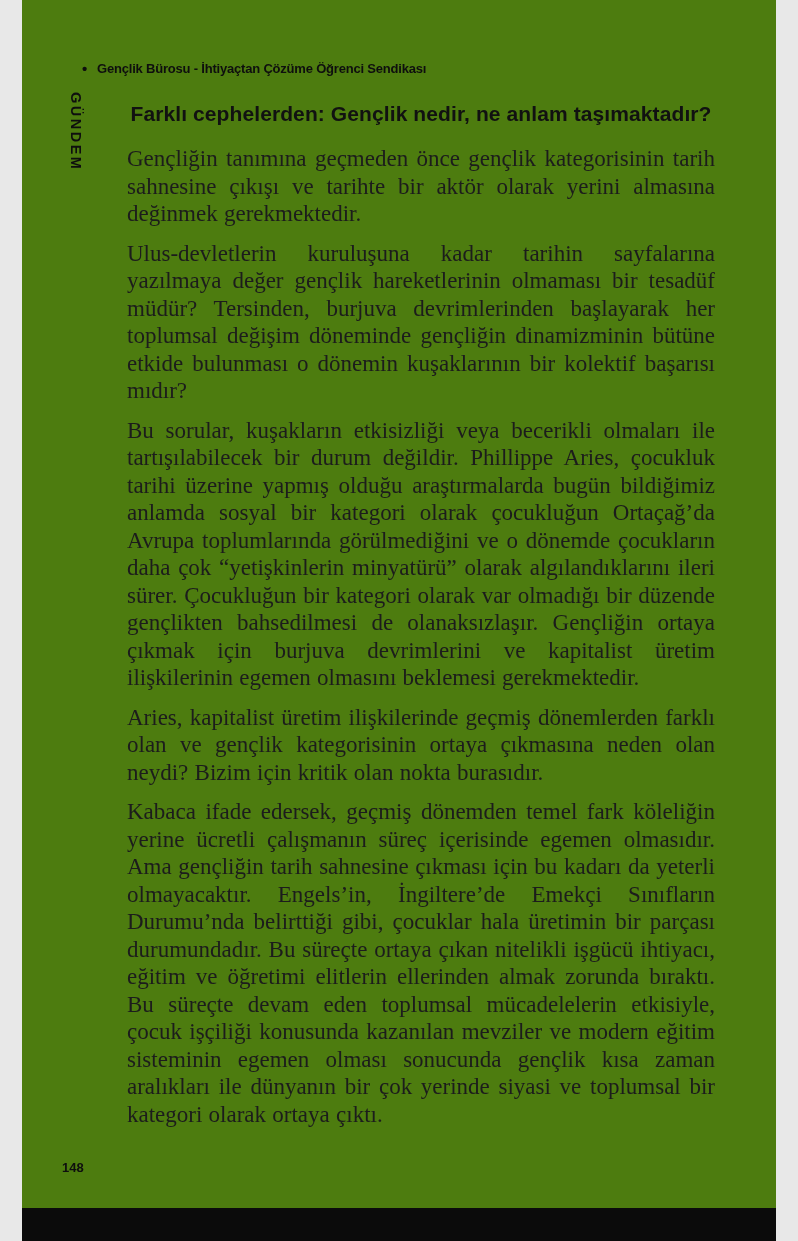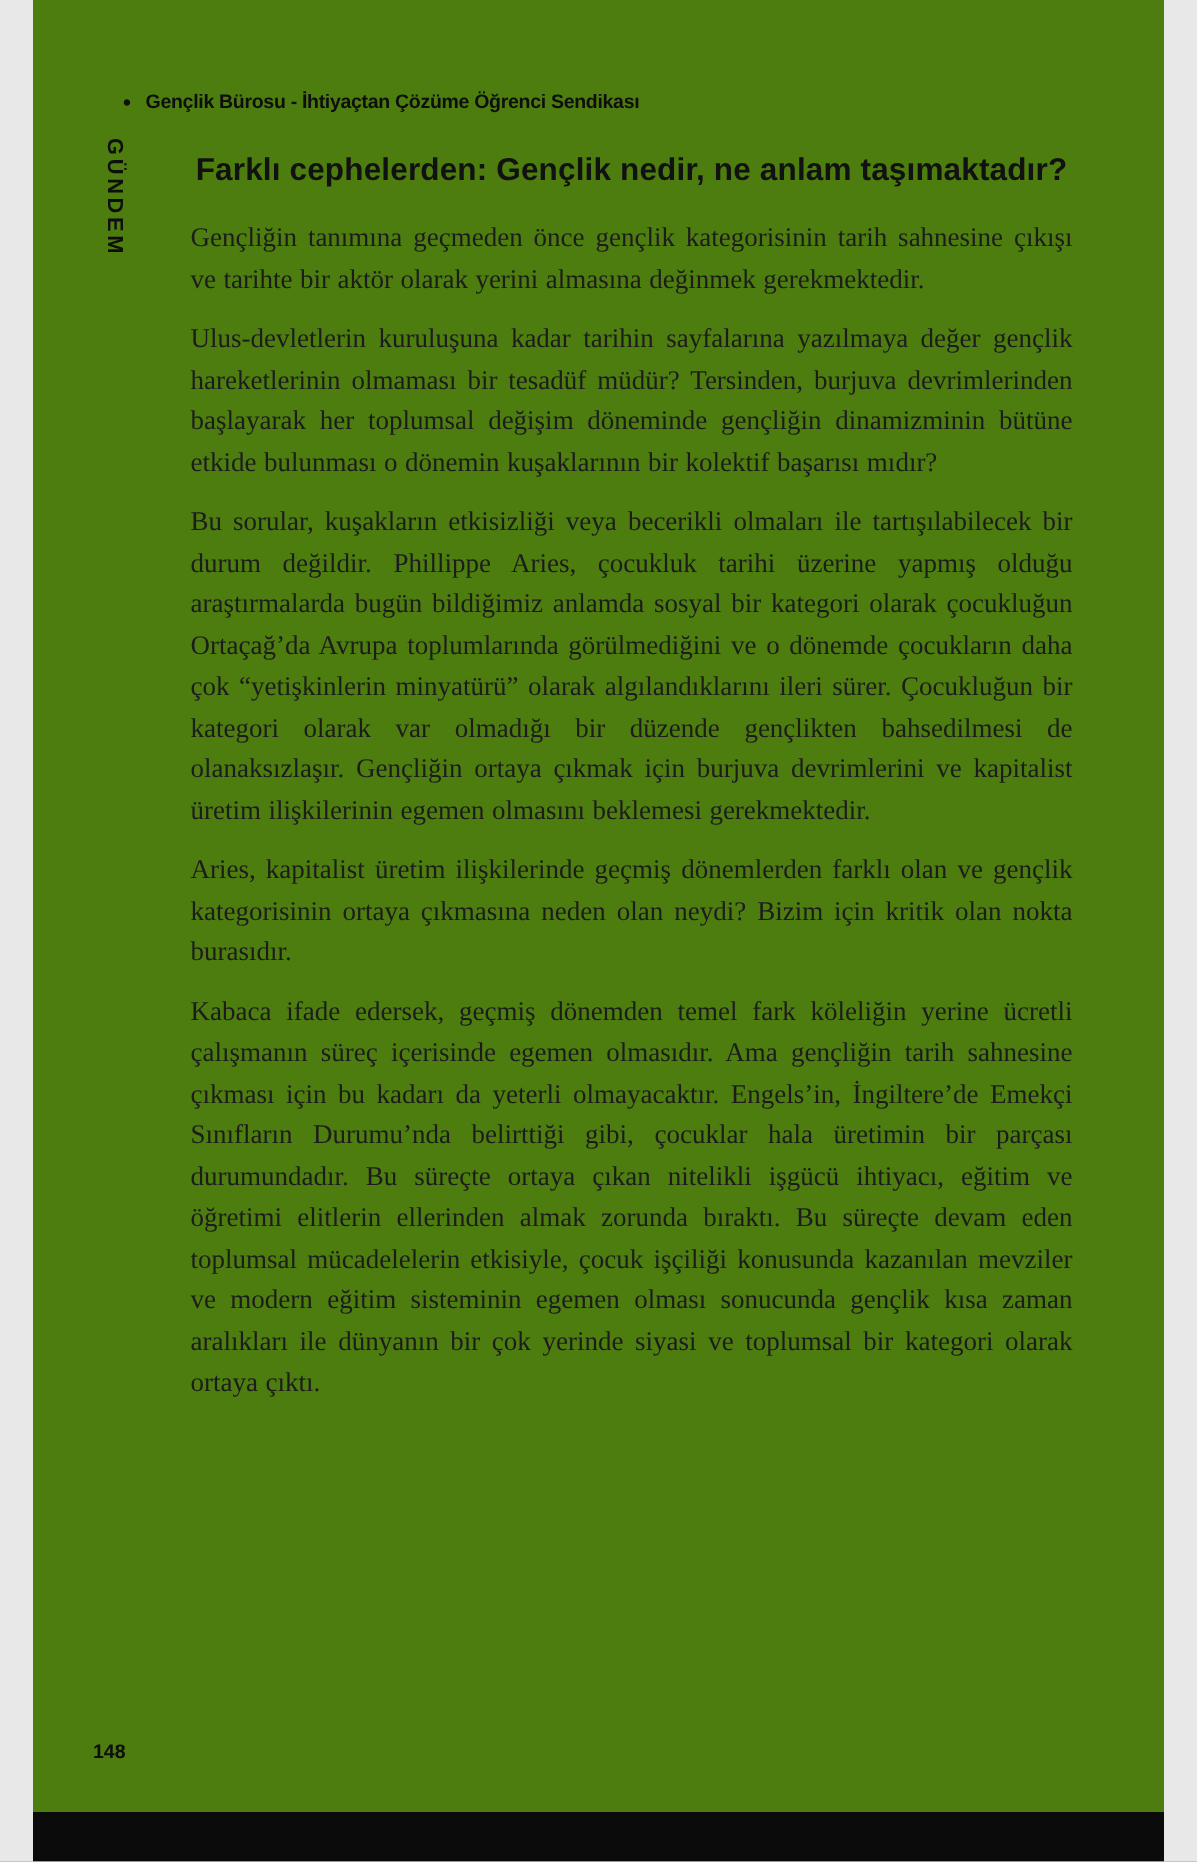--- a/index.html
+++ b/index.html
@@ -67,21 +67,21 @@
     font-family: "Liberation Sans", sans-serif;
     font-size: 21px;
     line-height: 31px;
     font-weight: 700;
     letter-spacing: 0.1px;
     color: #111111;
     text-align: center;
   }
   .content p {
     margin: 12px 0 12px 0;
-    font-size: 18px;
+    font-size: 23px;
     line-height: 27.5px;
     text-align: justify;
     hyphens: auto;
     -webkit-hyphens: auto;
     word-spacing: 0.5px;
   }
   
   .page-number {
     position: absolute;
     left: 40px;

